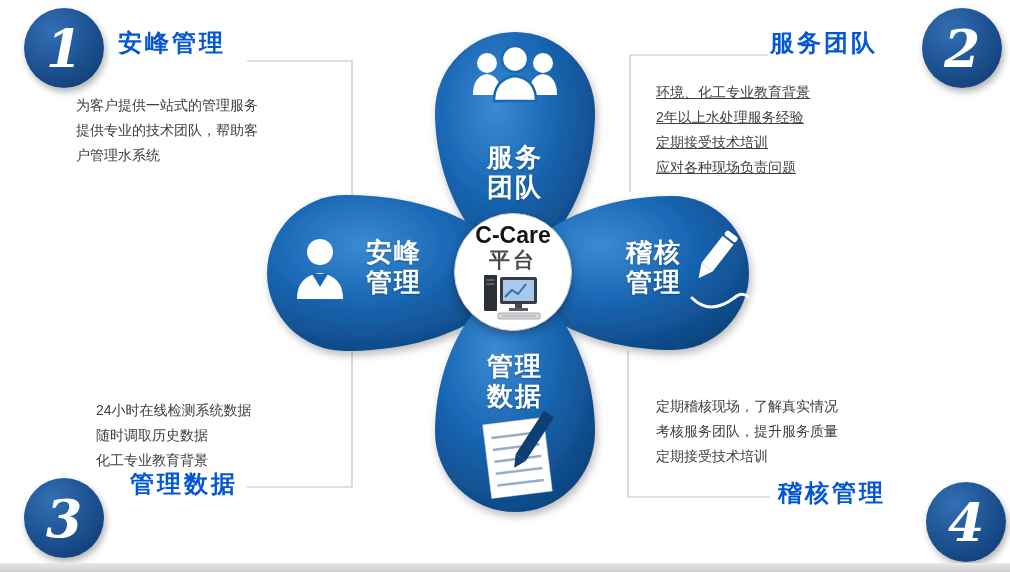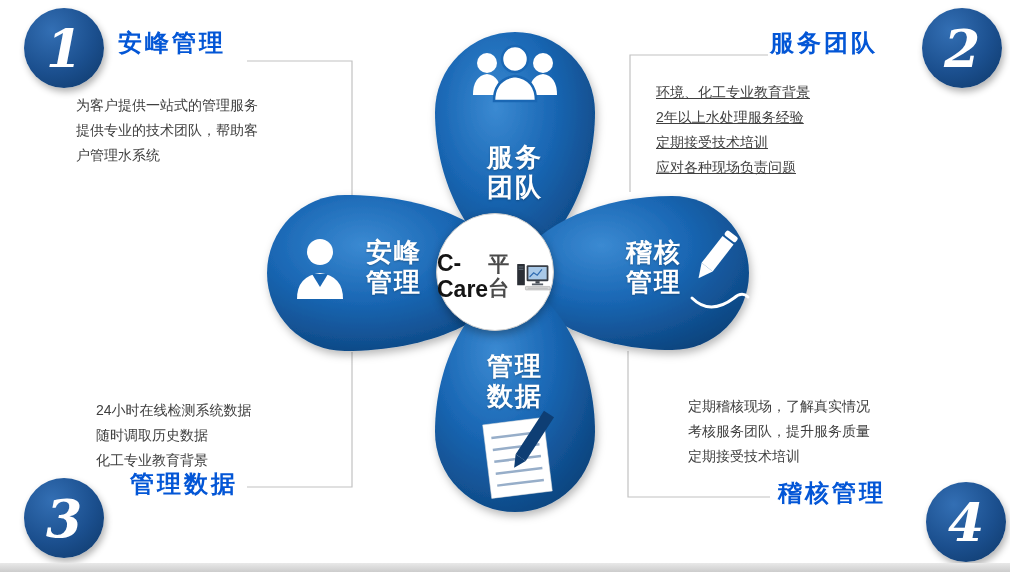--- a/index.html
+++ b/index.html
@@ -34,39 +34,39 @@
   #title4 { left:778px; top:477px; }
 
   
   .desc {
     position:absolute; z-index:2; font-size:14px; color:#404040;
     line-height:25px; white-space:nowrap;
   }
   #desc1 { left:76px;  top:93px; }
   #desc2 { left:656px; top:80px;text-decoration:underline; }
   #desc3 { left:96px;  top:398px; }
-  #desc4 { left:656px; top:394px;margin-left:32px; }
+  #desc4 { left:656px; top:394px; }
 
   
   .plabel {
     position:absolute; z-index:2; color:#ffffff; font-weight:bold;
     font-size:26px; line-height:30px; letter-spacing:2px; text-align:center;
     text-shadow:0 1px 2px rgba(0,0,0,0.25);
   }
   #plabel-top    { left:465px; top:110px; width:100px;margin-top:32px; }
   #plabel-left   { left:364px; top:237px; width:60px; }
   #plabel-right  { left:624px; top:237px; width:60px; }
   #plabel-bottom { left:465px; top:351px; width:100px; }
 
   
   .center-circle {
-    position:absolute; z-index:3; left:436px; top:213px; width:118px; height:118px;
+    position:absolute; z-index:3; left:454px; top:213px; width:118px; height:118px;
     border-radius:50%; background:#ffffff; border:1px solid #cdcdcd;
     box-shadow:0 4px 10px rgba(0,0,0,0.3);
-    display:flex; flex-direction:row; align-items:center;
+    display:flex; flex-direction:column; align-items:center;
     padding-top:8px; box-sizing:border-box;
   }
   .center-brand   { font-size:23px; font-weight:bold; color:#141414; line-height:26px; }
   .center-platform{ font-size:21px; font-weight:bold; color:#4a4a4a; letter-spacing:3px; line-height:24px; }
   .pc-icon { margin-top:1px; }
 
   .footer-strip {
     position:absolute; z-index:2; left:0; right:0; bottom:0; height:9px;
     background:linear-gradient(#e9e9e9,#cccccc);
   }

